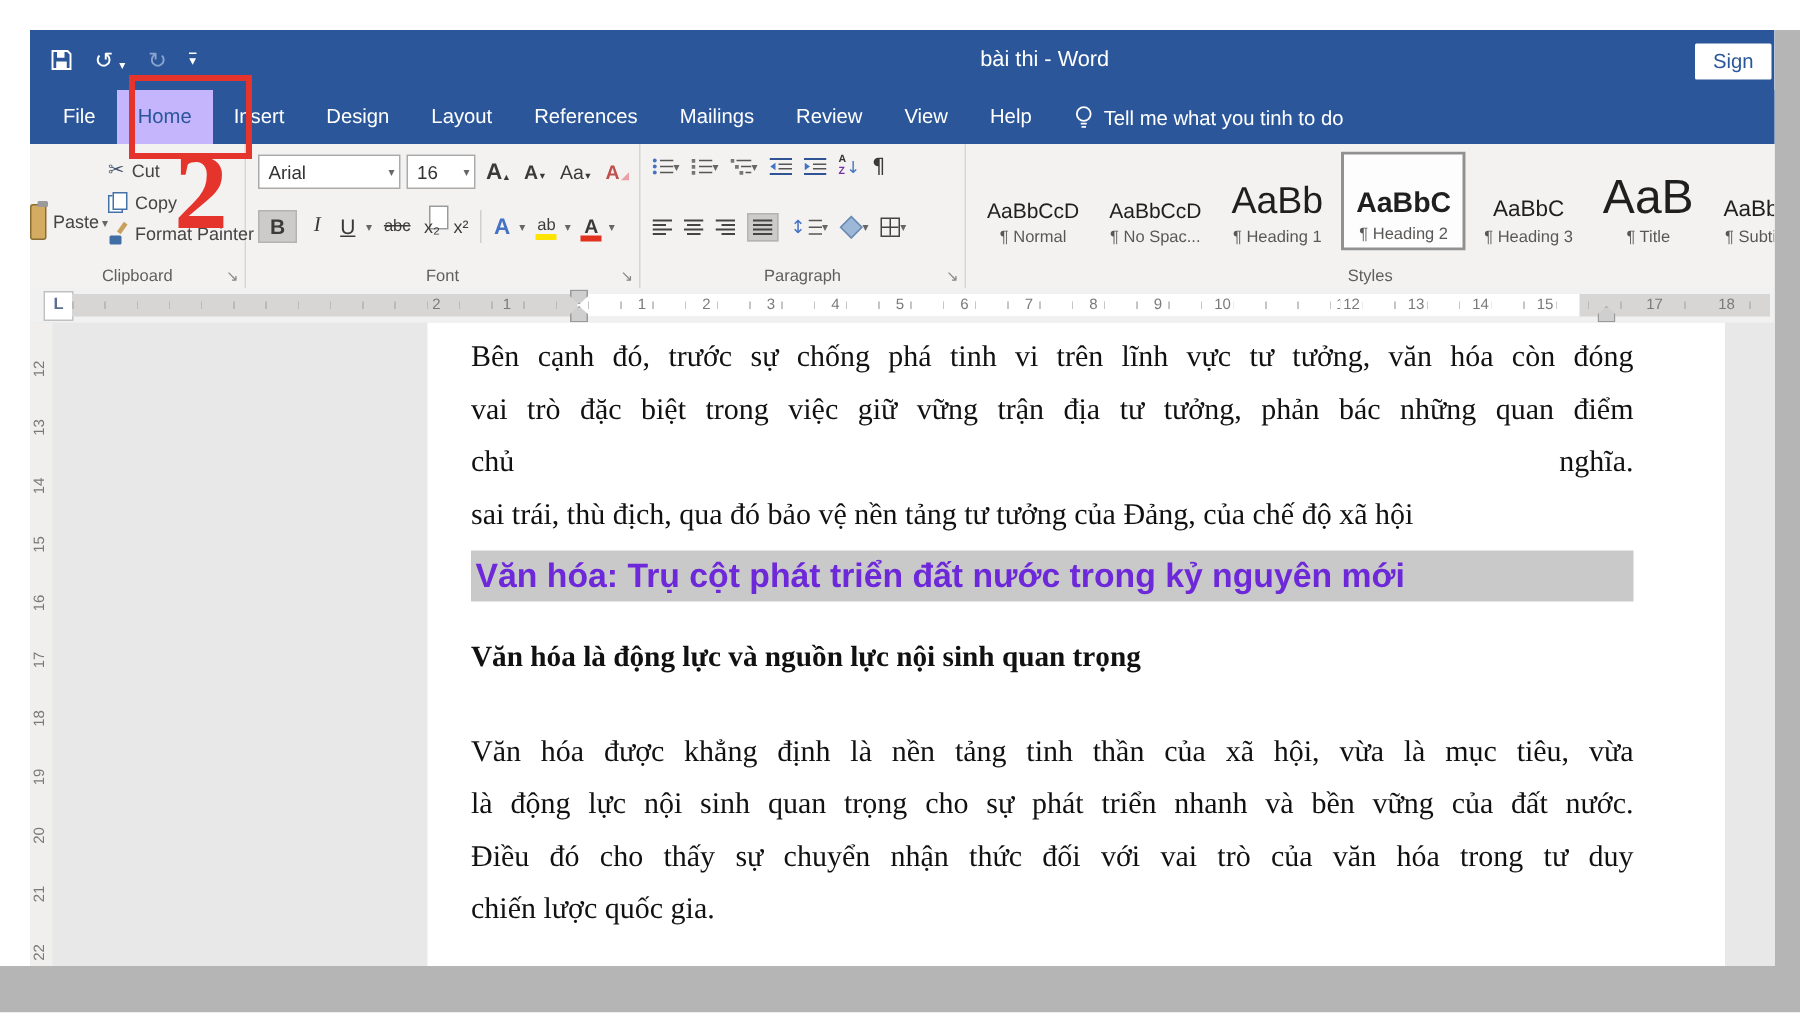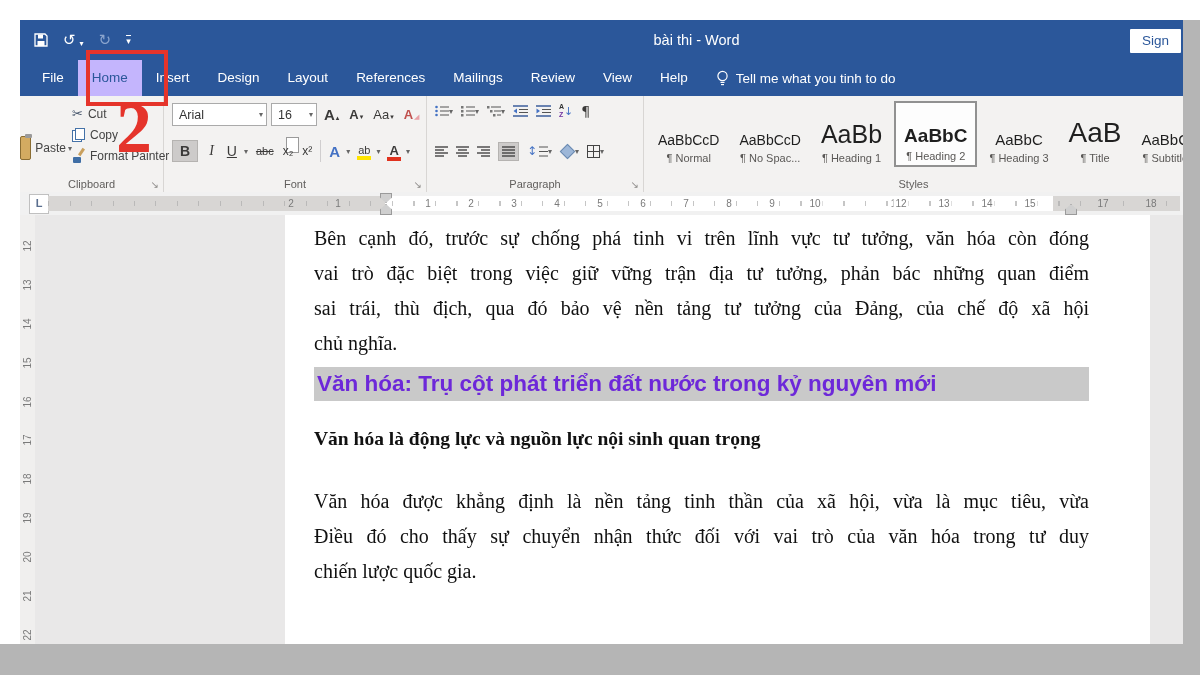--- a/index.html
+++ b/index.html
@@ -97,21 +97,21 @@
 
   
   .g-styles{flex:1;border-right:none;}
   .cards{position:absolute;left:6px;top:5px;right:0;height:66px;display:flex;align-items:stretch;gap:4px;overflow:hidden;}
   .scard{display:flex;flex-direction:column;align-items:center;justify-content:flex-end;
          padding:2px 8px 3px 8px;white-space:nowrap;text-align:center;}
   .scard .prev{color:#1f1f1f;line-height:1;margin-bottom:5px;}
   .scard .slabel{font-size:11px;color:#5a5856;}
   .scard.sel{border:2px solid #919191;background:#fdfdfd;}
   .s14 .prev{font-size:14px;}  .s19 .prev{font-size:19px;font-weight:bold;}
-  .s15 .prev{font-size:15px;}  .s25 .prev{font-size:25px;}  .s26 .prev{font-size:28px;}
+  .s15 .prev{font-size:15px;}  .s25 .prev{font-size:25px;}  .s26 .prev{font-size:32px;}
 
   
   .rulerrow{position:absolute;left:0;top:172px;width:100%;height:23px;background:#f1f1f1;}
   .tabsel{position:absolute;left:9px;top:2px;width:18px;height:18px;background:#fff;border:1px solid #c0c0c0;
           font-size:11px;color:#5a6f8f;text-align:center;line-height:17px;font-weight:bold;}
   .hruler{position:absolute;left:28px;top:4px;width:1132px;height:15px;background:#d8d6d4;}
   .hr-white{position:absolute;left:337px;top:0;width:668px;height:15px;background:#fff;}
   .hr-ticks{position:absolute;left:0;top:5px;width:100%;height:5px;
       background:repeating-linear-gradient(90deg,#adadad 0 1px,transparent 1px 21.5px);opacity:.7;}
   .hnum{position:absolute;top:1.5px;transform:translateX(-50%);font-size:10px;color:#7a7a7a;background:#fff;padding:0 2px;line-height:12px;}
@@ -485,27 +485,28 @@
           <span class="vnum">19</span>
           <span class="vnum">20</span>
           <span class="vnum">21</span>
           <span class="vnum">22</span>
         </div>
       <div class="page">
         <div class="pagetext">
           <div class="para">
               <div class="pline">Bên cạnh đó, trước sự chống phá tinh vi trên lĩnh vực tư tưởng, văn hóa còn đóng</div>
               <div class="pline">vai trò đặc biệt trong việc giữ vững trận địa tư tưởng, phản bác những quan điểm</div>
+              <div class="pline">chủ nghĩa.</div>
               <div class="pline">sai trái, thù địch, qua đó bảo vệ nền tảng tư tưởng của Đảng, của chế độ xã hội</div>
-              <div class="pline">chủ nghĩa.</div>
             </div>
           <div class="dochead">Văn hóa: Trụ cột phát triển đất nước trong kỷ nguyên mới</div>
           <div class="docsub">Văn hóa là động lực và nguồn lực nội sinh quan trọng</div>
           <div class="para para2">
               <div class="pline">Văn hóa được khẳng định là nền tảng tinh thần của xã hội, vừa là mục tiêu, vừa</div>
+              <div class="pline">là động lực nội sinh quan trọng cho sự phát triển nhanh và bền vững của đất nước.</div>
               <div class="pline">Điều đó cho thấy sự chuyển nhận thức đối với vai trò của văn hóa trong tư duy</div>
               <div class="pline">chiến lược quốc gia.</div>
             </div>
         </div>
       </div>
     </div>
   </div>
 
   <div class="ann-box"></div>
   <div class="ann-num">2</div>

